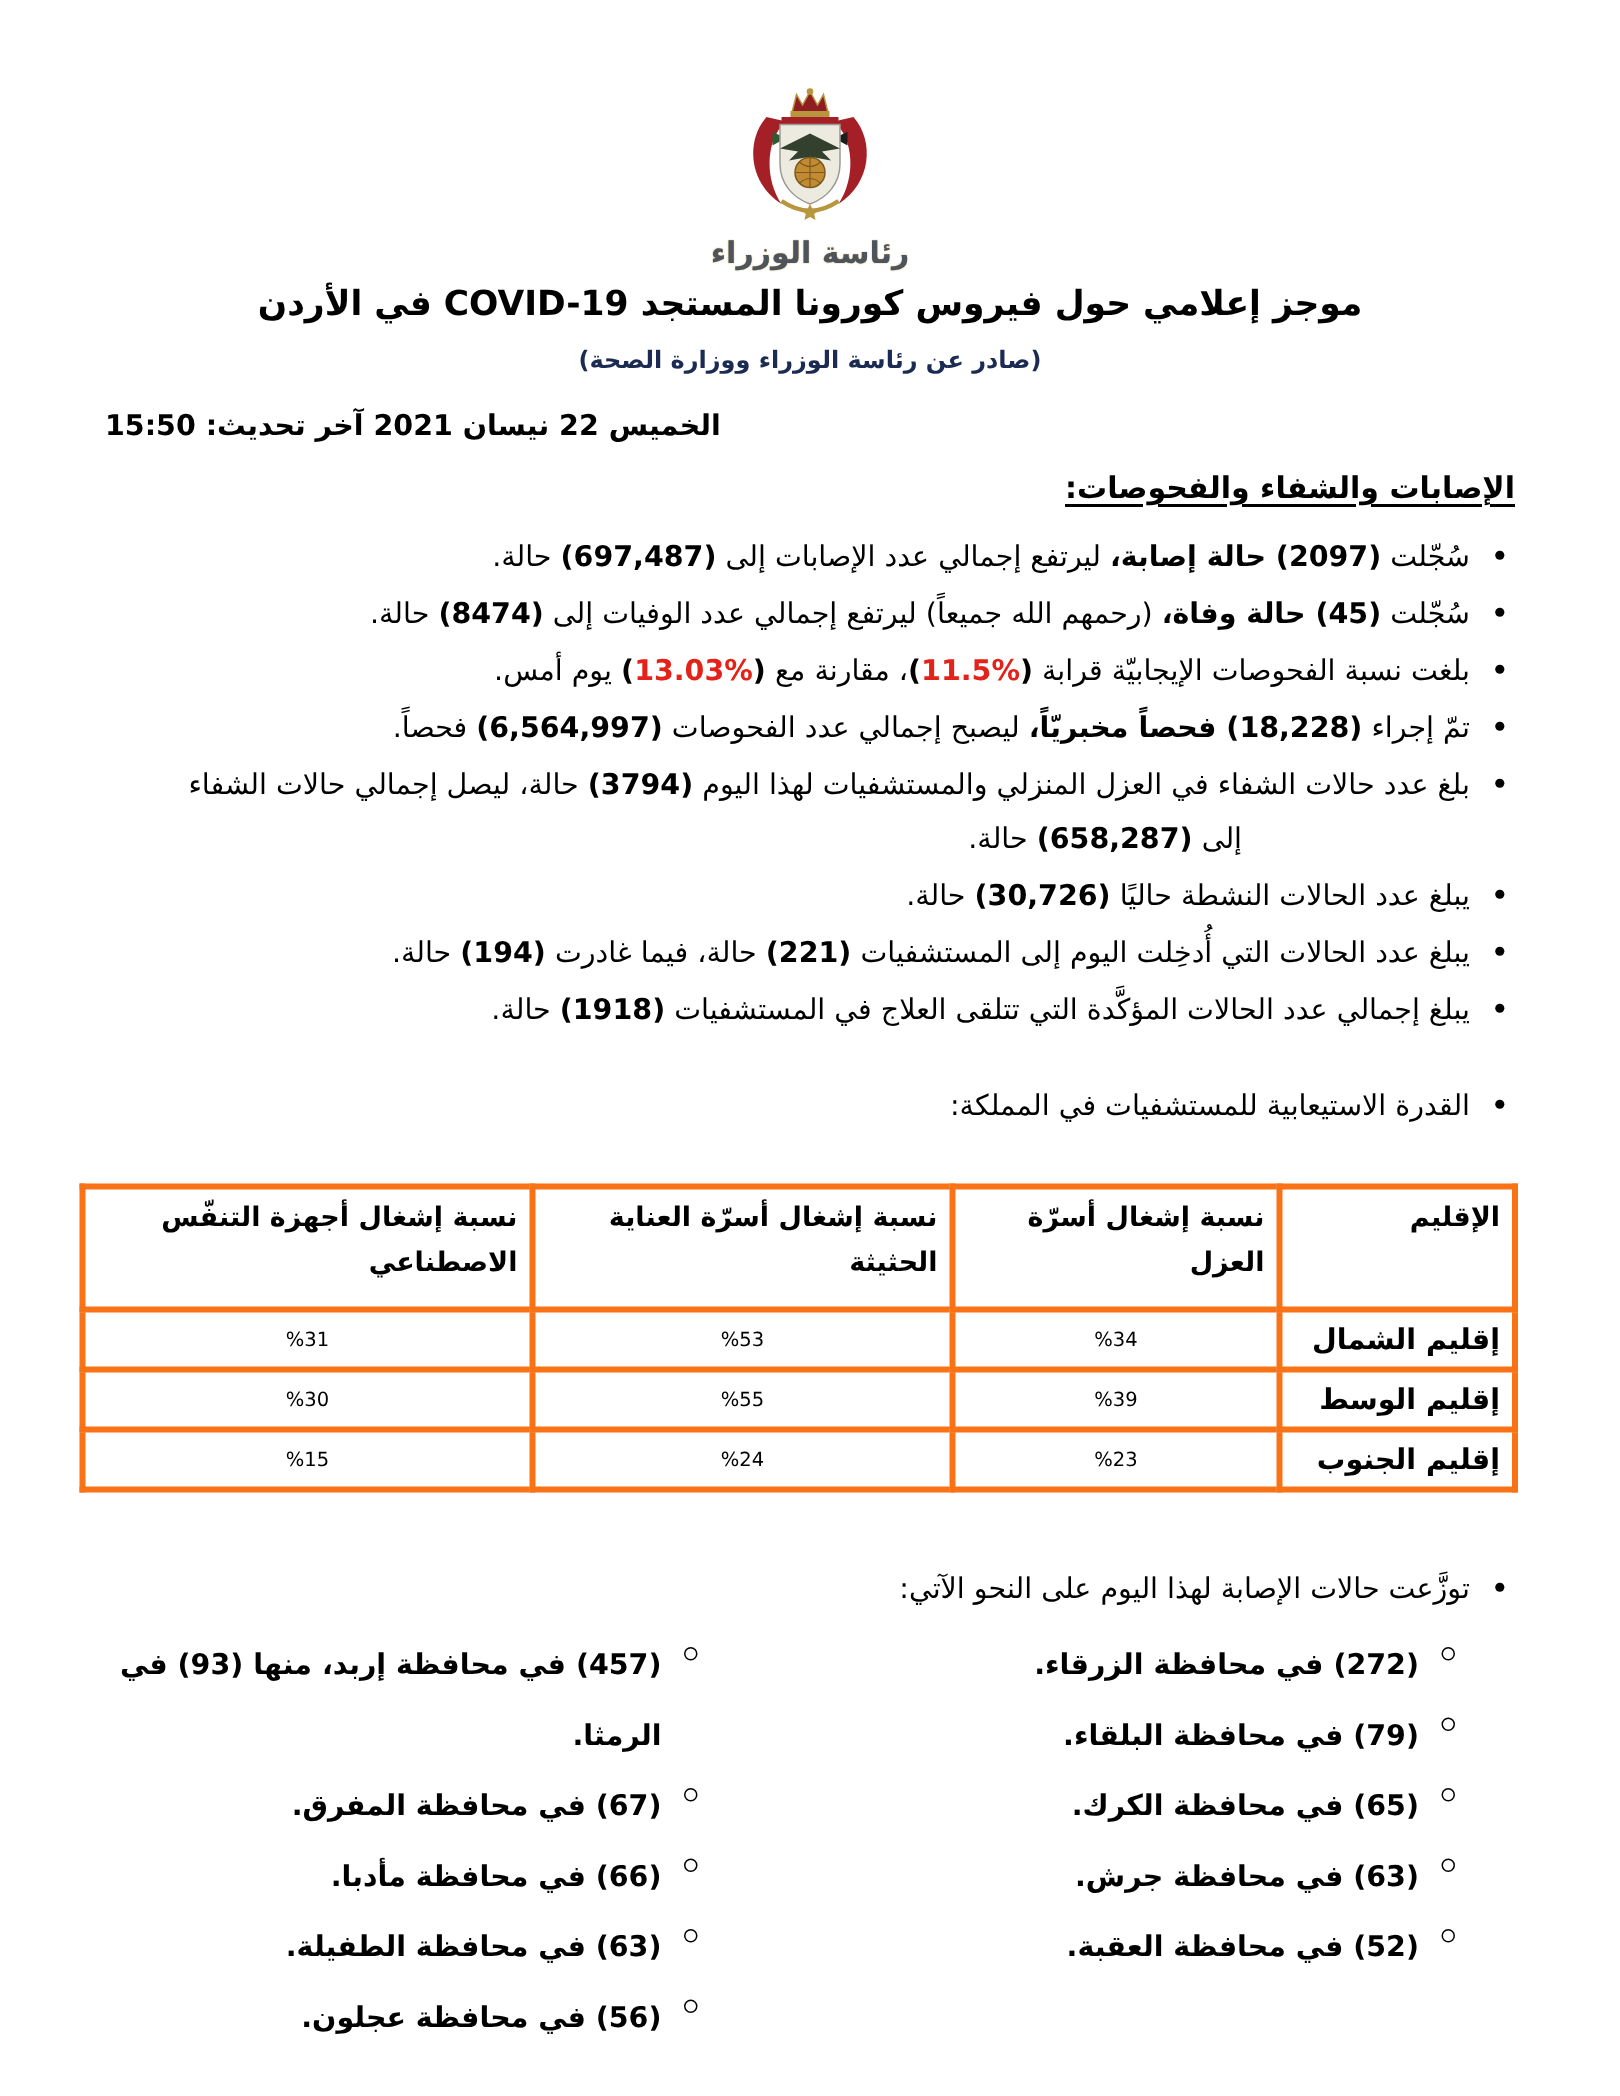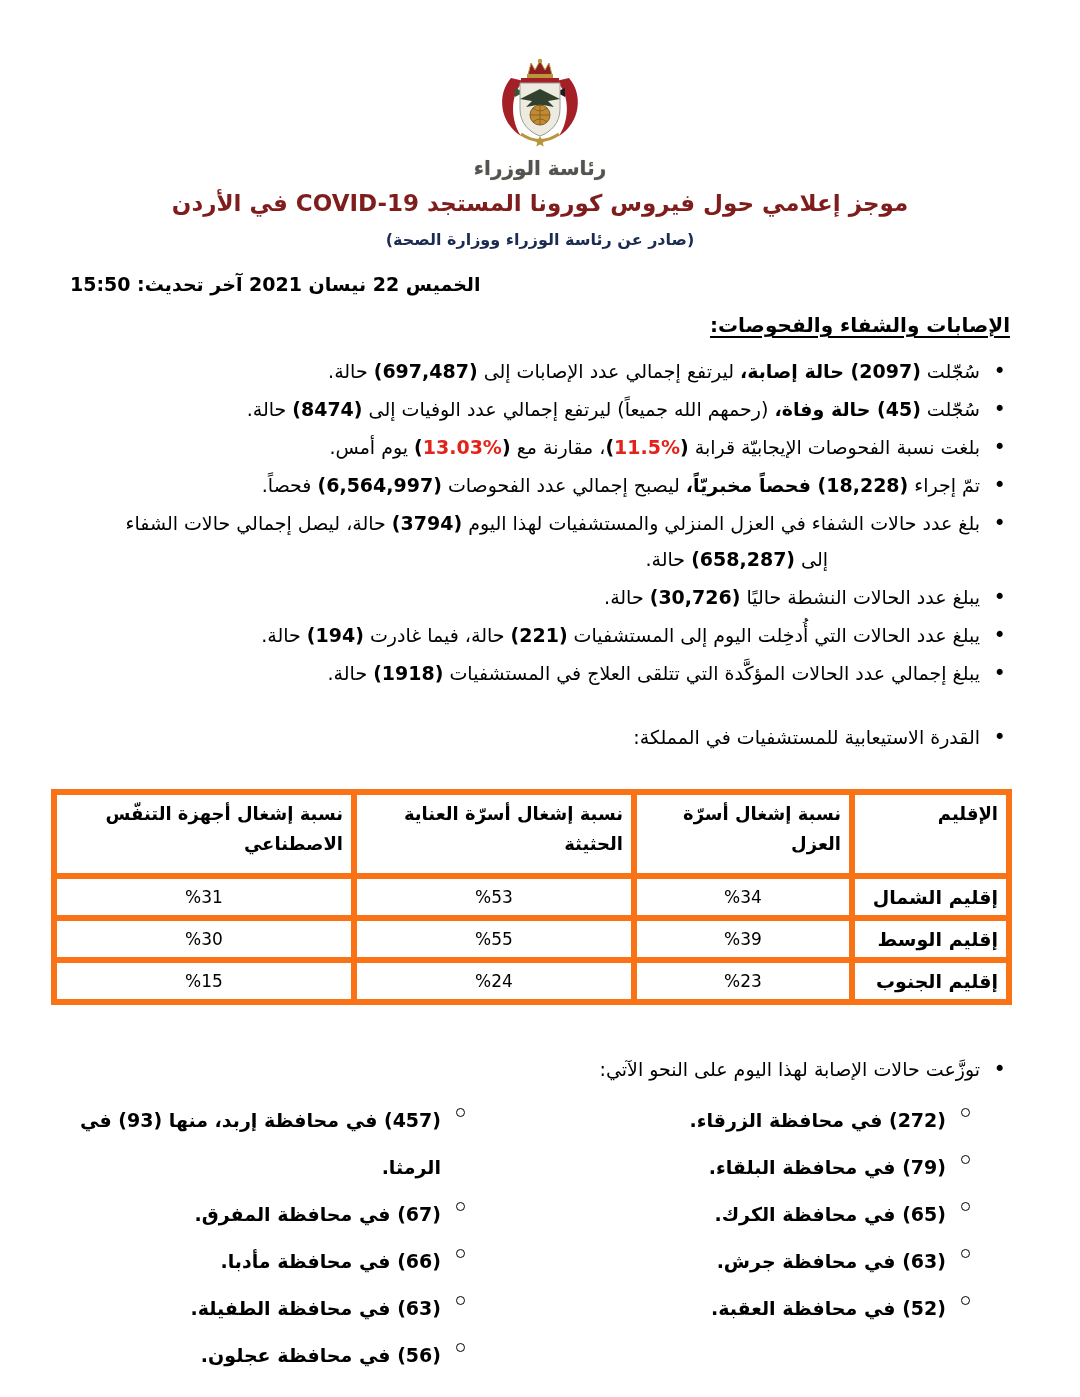--- a/index.html
+++ b/index.html
@@ -85,35 +85,35 @@
     border-collapse:collapse;
     margin:34px 68px 0 auto;
     width:955px;
     table-layout:fixed;
   }
   .cap-table col.c-region{width:157px;}
   .cap-table col.c-isol{width:218px;}
   .cap-table col.c-icu{width:280px;}
   .cap-table col.c-vent{width:300px;}
   .cap-table th,.cap-table td{
-    border:6px solid #f97316;
+    border:4px solid #f97316;
     font-size:18px;
   }
   .cap-table th{
     height:70px;
     vertical-align:top;
     text-align:right;
     padding:4px 8px 4px 4px;
     font-weight:bold;
     white-space:pre-line;
     line-height:30px;
   }
   .cap-table td{height:34px;padding:1px 8px;}
   .cap-table td.region{font-weight:bold;text-align:right;font-size:19px;}
-  .cap-table td.pct{text-align:center;font-weight:normal;font-size:17px;}
+  .cap-table td.pct{text-align:center;font-weight:normal;font-size:13px;}
   
   .dist{margin-top:46px;}
   .dist-columns{
     display:flex;
     margin-top:10px;
     padding:0 102px 0 20px;
   }
   .dist-col{
     list-style:none;margin:0;padding:0;
     font-size:19px;font-weight:bold;
@@ -160,21 +160,21 @@
         <path d="M59 31 L39 41 L51 43 L45 49 L56 47 L59 53 L62 47 L73 49 L67 43 L79 41 Z" fill="#32402d"></path>
 
         <circle cx="59" cy="57" r="10" fill="#c28a33" stroke="#7c5a1e" stroke-width="1"></circle>
         <path d="M49 57 h20 M59 47 v20 M52 50 q7 6 14 0 M52 64 q7 -6 14 0" stroke="#7c5a1e" stroke-width="0.8" fill="none"></path>
 
         <path d="M40 76 q19 13 38 0" stroke="#b8963e" stroke-width="3" fill="none"></path>
         <path d="M59 78 l1.8 3.6 4 .4 -3 2.7 .9 3.9 -3.7 -2 -3.7 2 .9 -3.9 -3 -2.7 4 -.4 z" fill="#b8963e"></path>
       </svg>
     </div>
     <div class="emblem-caption">رئاسة الوزراء</div>
-    <h1 class="title" style="color: #7f1d1d;">موجز إعلامي حول فيروس كورونا المستجد COVID-19 في الأردن</h1>
+    <h1 class="title" style="color: #000000;">موجز إعلامي حول فيروس كورونا المستجد COVID-19 في الأردن</h1>
     <div class="subtitle" style="color: rgb(28, 43, 82);">(صادر عن رئاسة الوزراء ووزارة الصحة)</div>
   </header>
 
   <div class="date-line"><span class="date-inner">الخميس 22 نيسان 2021 آخر تحديث: 15:50</span></div>
 
   <div class="section-heading">الإصابات والشفاء والفحوصات:</div>
 
   <ul class="stats-list" id="stats-list">
       <li>
         <div><span>سُجّلت </span><span class="b">(2097) حالة إصابة،</span><span> ليرتفع إجمالي عدد الإصابات إلى </span><span class="b">(697,487)</span><span> حالة.</span></div>

